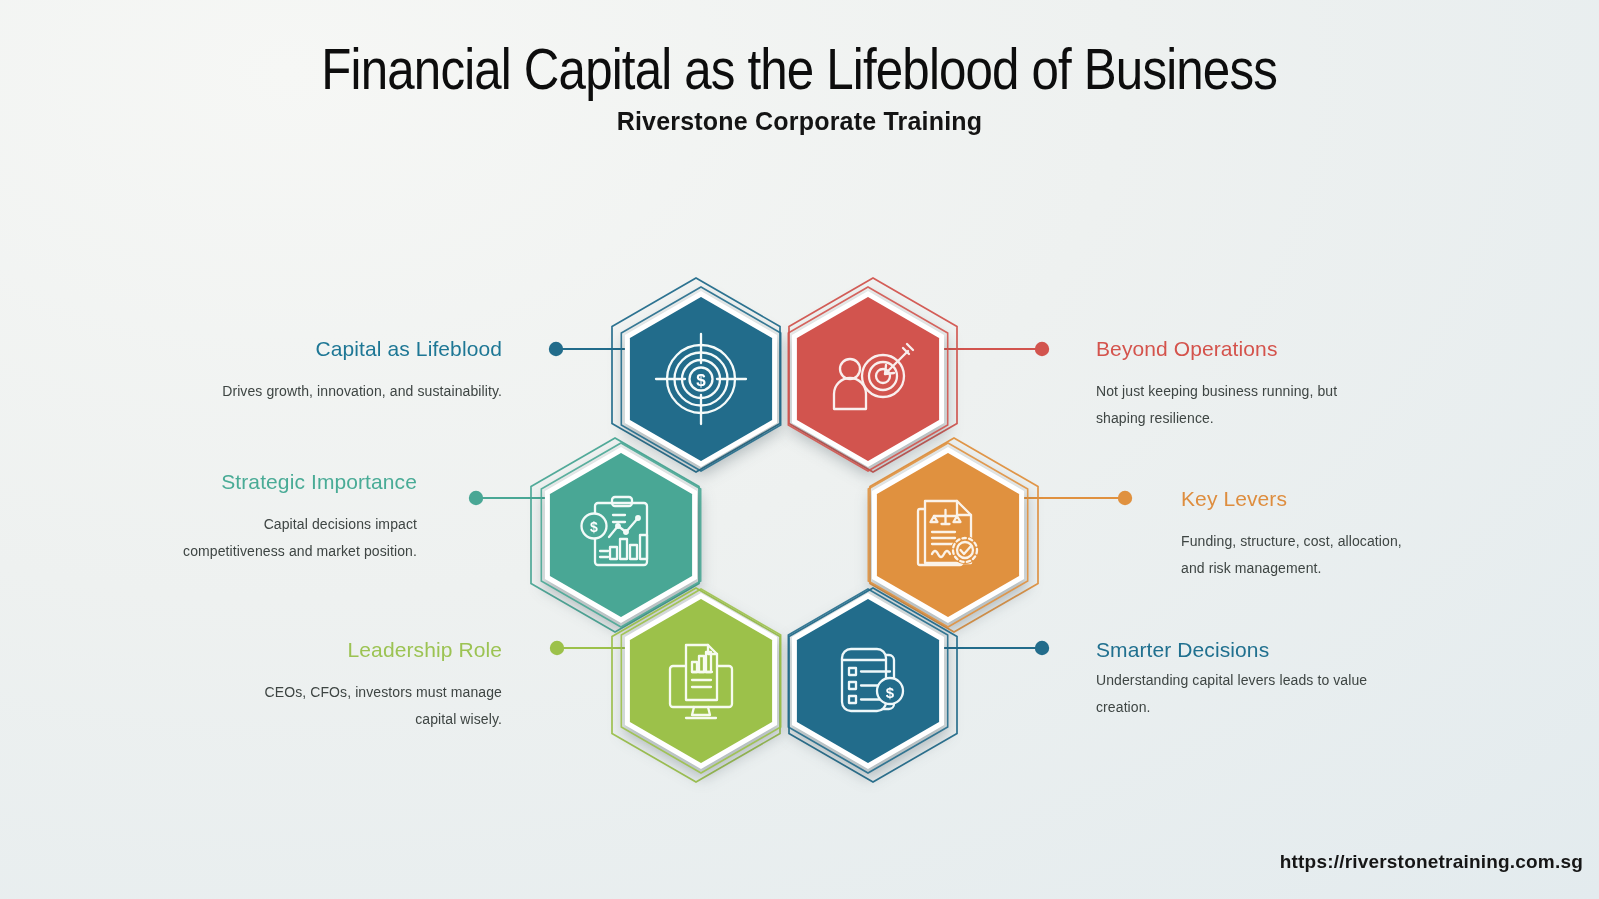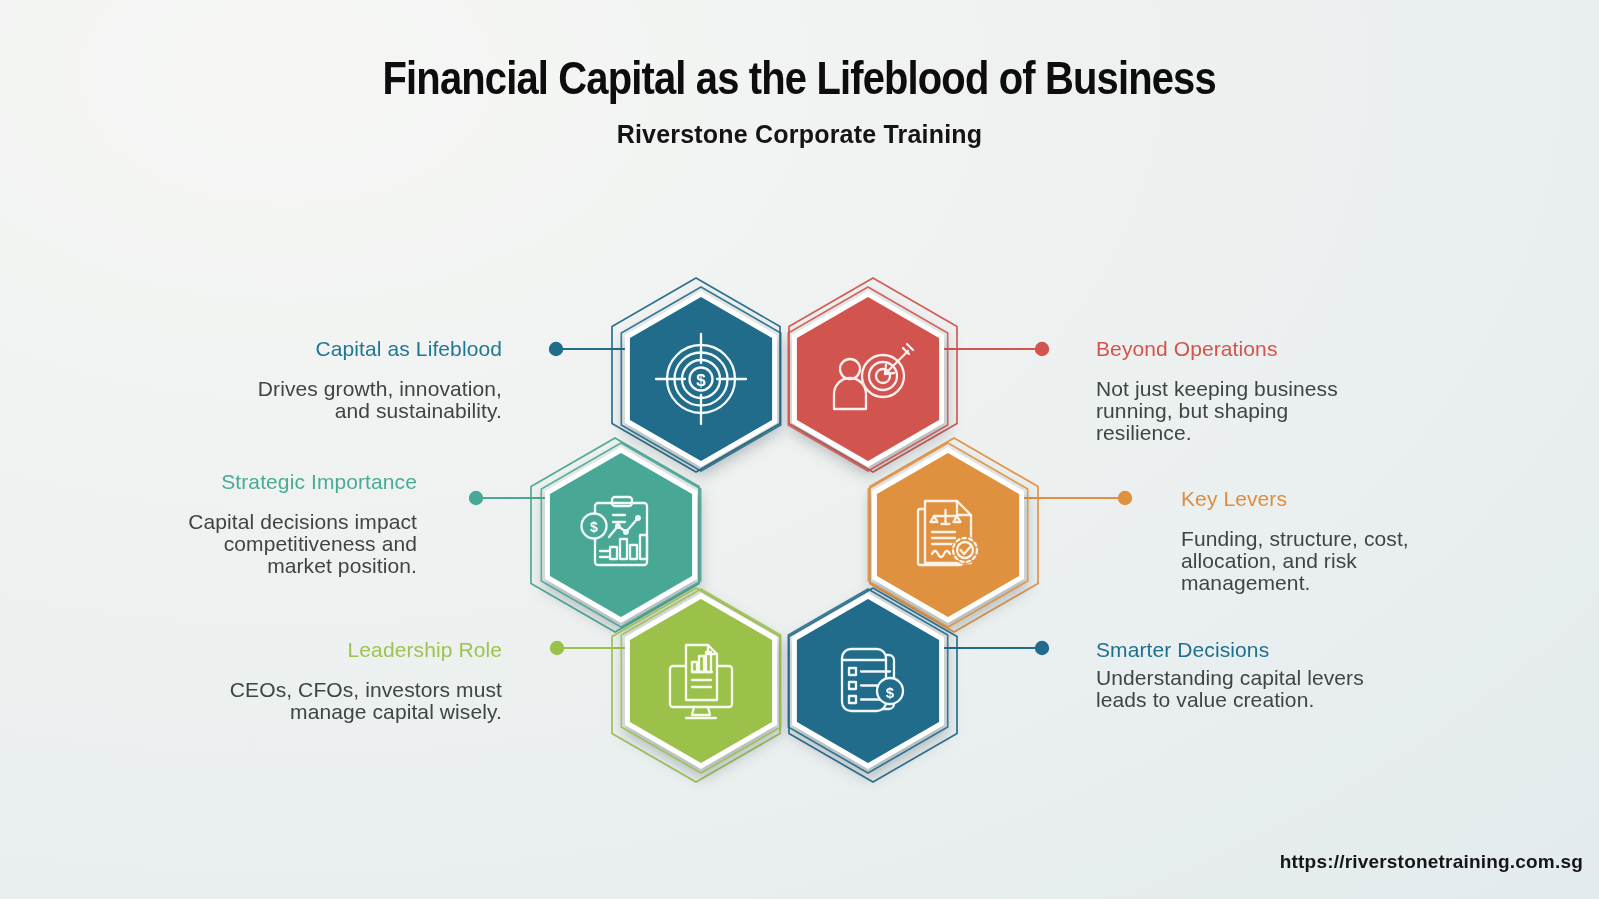--- a/index.html
+++ b/index.html
@@ -6,35 +6,35 @@
   body { font-family: "Liberation Sans", sans-serif; }
   .canvas {
     position: relative;
     width: 1599px;
     height: 899px;
     overflow: hidden;
     background: radial-gradient(ellipse at 18% 8%, #f6f7f5 0%, #eef1f0 45%, #e3ebee 100%);
   }
   
   .hdr { position:absolute; top:0; left:0; width:100%; text-align:center; }
-  .hdr h1 { margin:13px; padding-top:34px; font-size:47px; line-height:62px;
-            font-weight:700; color:#0d0d0d; letter-spacing:-1px; }
+  .hdr h1 { margin:4px; padding-top:34px; font-size:58px; line-height:62px;
+            font-weight:400; color:#0d0d0d; letter-spacing:-1px; }
   .hdr h1 span { display:inline-block; transform:scaleX(0.85); transform-origin:center top; white-space:nowrap; }
   .hdr .subtitle { margin:9px 0 0 0; font-size:25px; line-height:24px; font-weight:700; color:#141414; letter-spacing:0.2px; }
   
   svg.diagram { position:absolute; left:0; top:0; }
   .hexmain   { stroke:#ffffff; stroke-width:5; }
   .hexedge   { fill:none; stroke-width:1.6; opacity:0.9; }
   .hexoutline{ fill:none; stroke-width:1.7; opacity:0.95; }
   .shadowed  { filter: drop-shadow(1px 7px 7px rgba(35,55,65,0.30)); }
   .conn { stroke-width:2.1; }
   
   .item { position:absolute; }
   .item h3 { margin:0; font-size:21px; line-height:24px; font-weight:400; letter-spacing:0.1px; }
-  .item p  { margin:17px 0 0 0; font-size:21px; line-height:22px; color:#3e4543; letter-spacing:0.1px; }
+  .item p  { margin:17px 0 0 0; font-size:14px; line-height:27px; color:#3e4543; letter-spacing:0.1px; }
   .item.left  { text-align:right; }
   .item.right { text-align:left; }
   .i1 { right:1097px; top:337px; width:285px; }
   .i2 { right:1182px; top:470px; width:255px; }
   .i3 { right:1097px; top:638px; width:275px; }
   .i3 p { }
   .i4 { left:1096px; top:337px; width:292px; }
   .i5 { left:1181px; top:487px; width:238px; }
   .i6 { left:1096px; top:638px; width:275px; }
   .i6 p { margin-top:5px; }

